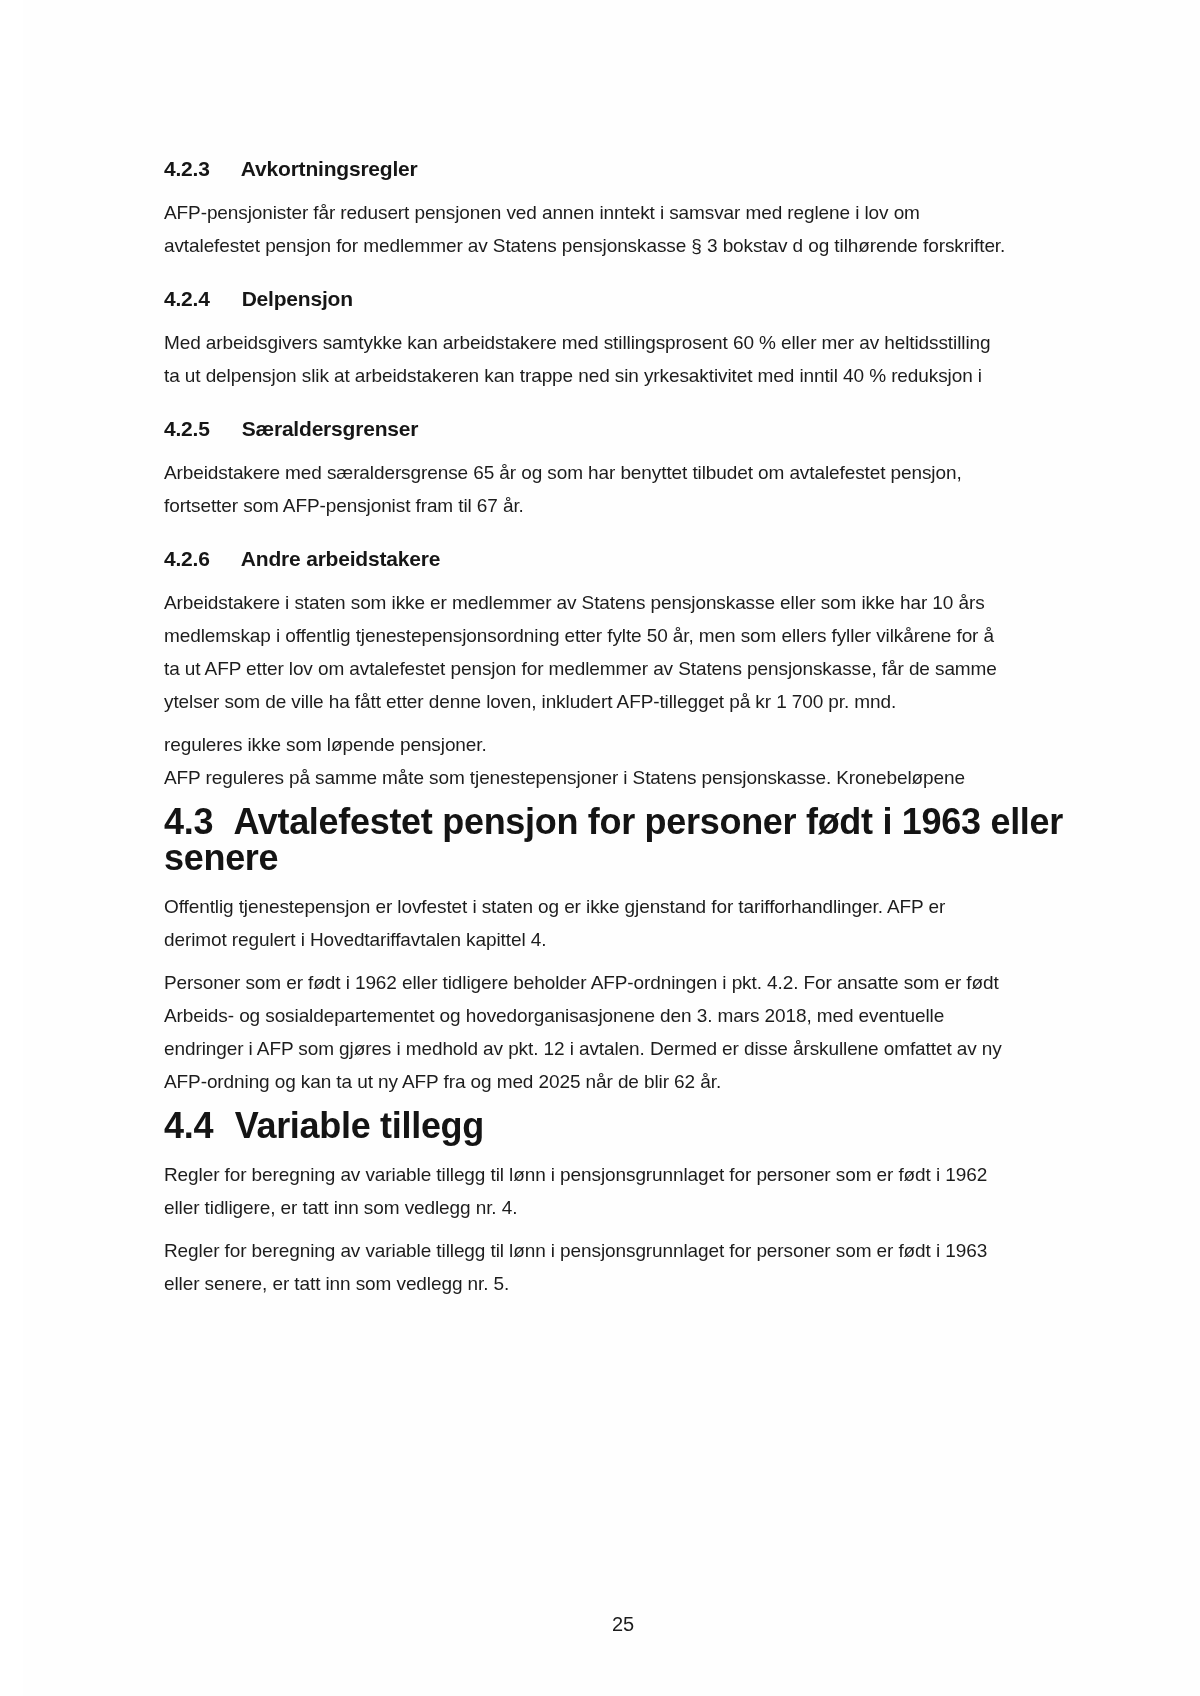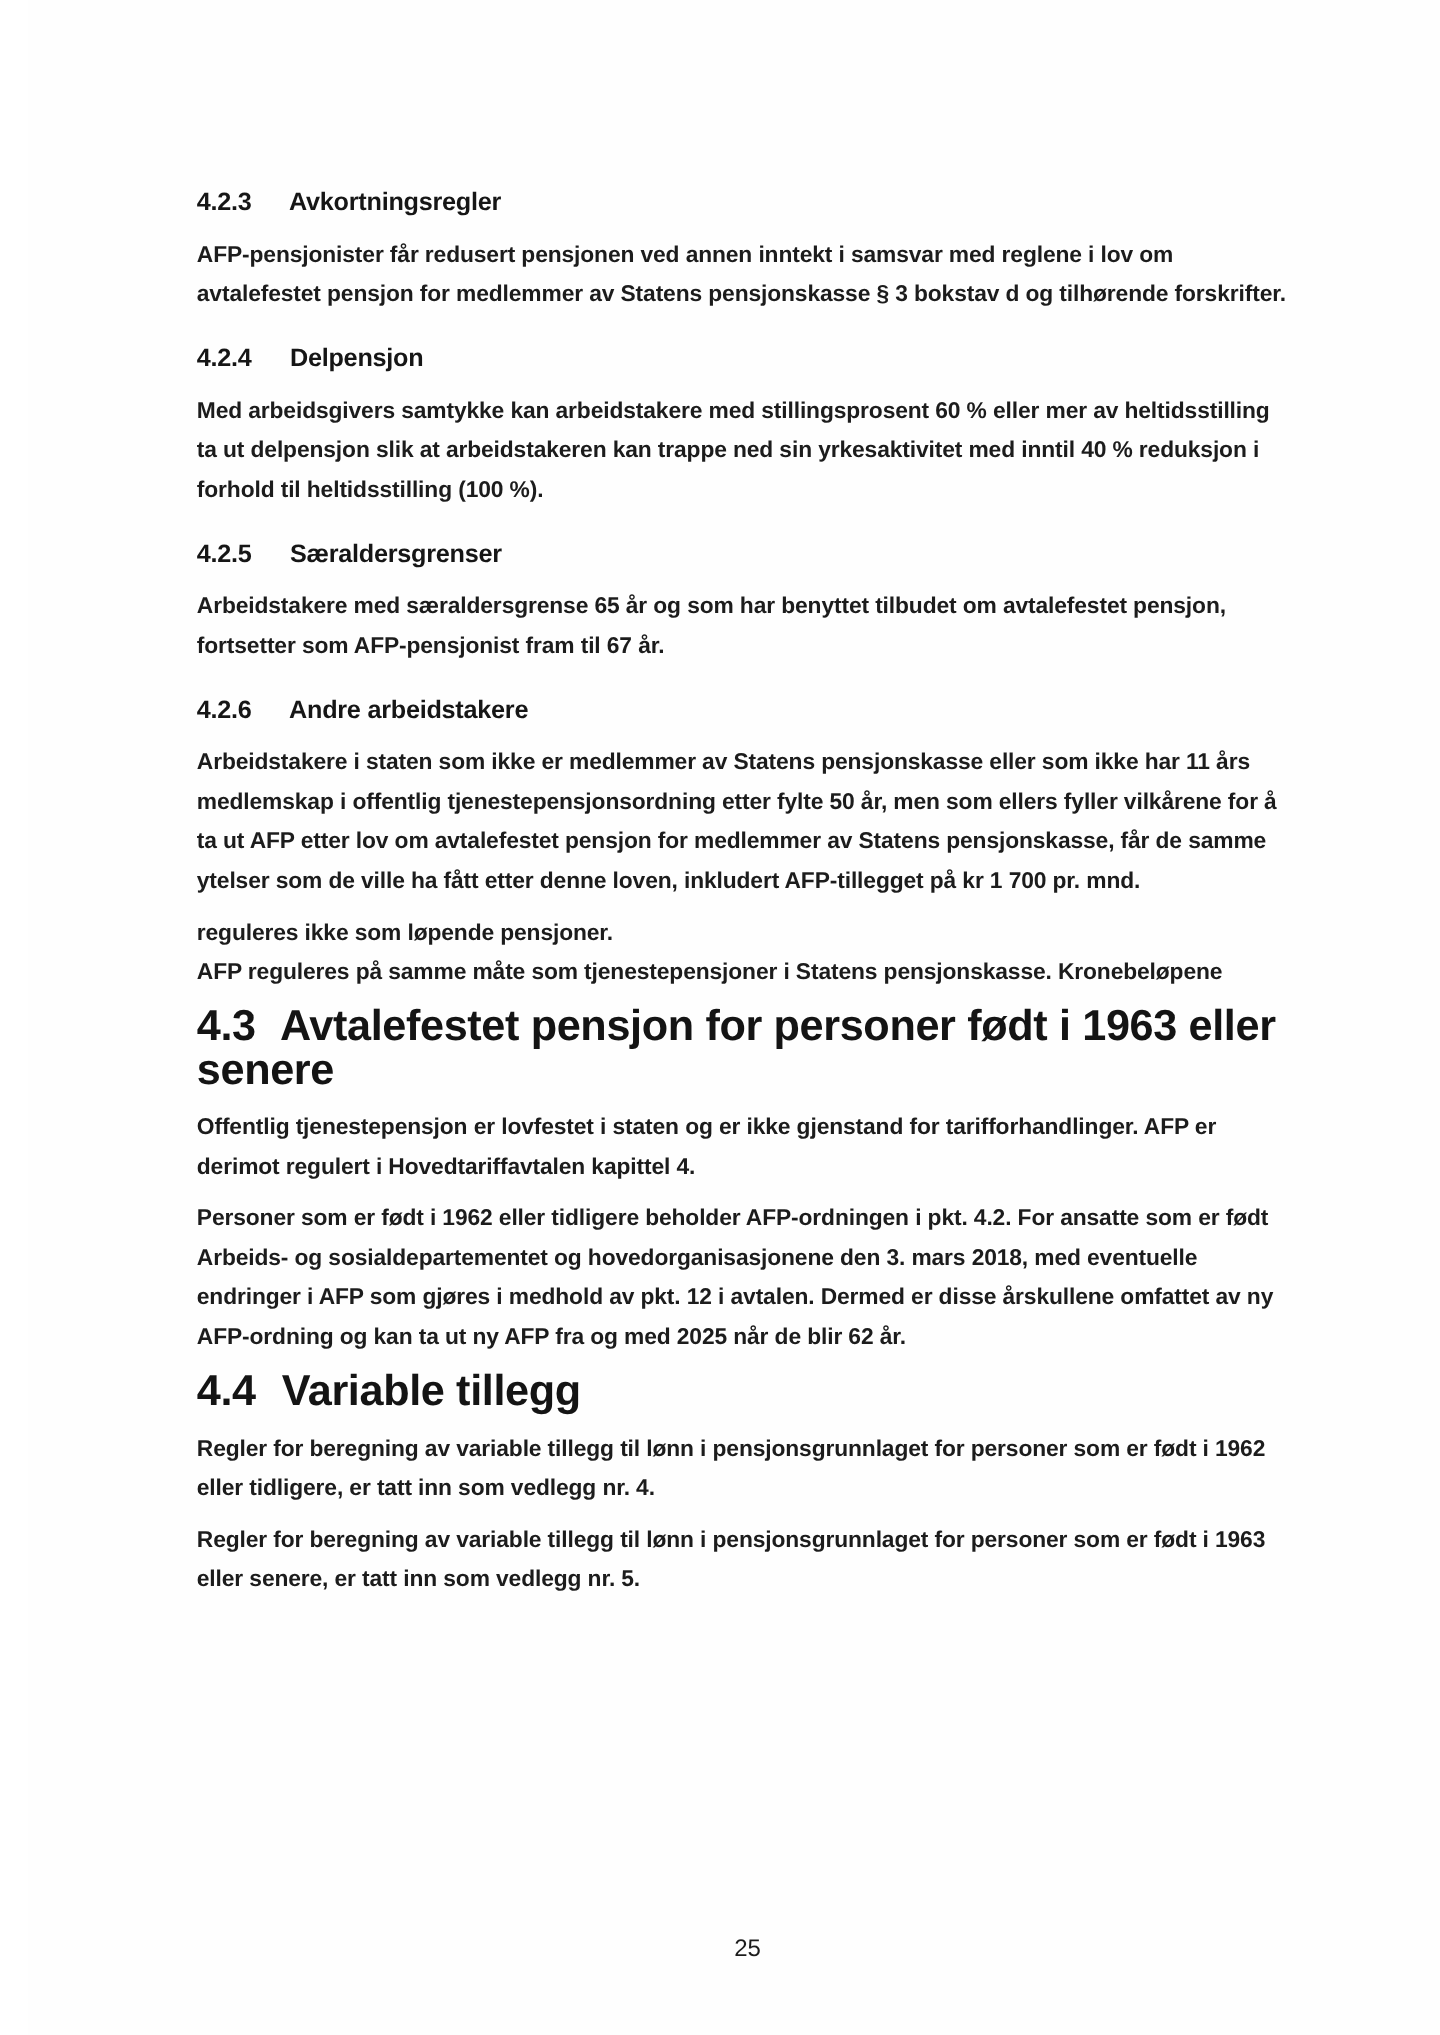--- a/index.html
+++ b/index.html
@@ -16,21 +16,21 @@
     font-family: "Liberation Sans", "DejaVu Sans", sans-serif;
     color: #1c1c1c;
     margin-left: 23px;
   }
   .content {
     position: relative;
     padding: 132px 40px 0 141px;
     box-sizing: border-box;
     width: 1200px;
   }
-  h2, h3, p { margin: 0; padding: 0; font-weight: bold; }
+  h2, h3, p { margin: 0; padding: 0; }
   h3 {
     font-size: 21px;
     line-height: 26px;
     font-weight: bold;
     color: #161616;
     margin: 24px 0 14px 0;
     letter-spacing: -0.2px;
   }
   h2 {
     font-size: 36px;
@@ -101,42 +101,41 @@
     </section>
 
     <section>
       <h3>
         <span class="hnum">4.2.4</span>
         <span class="htxt">Delpensjon</span>
       </h3>
       <p>
         <span class="ln">Med arbeidsgivers samtykke kan arbeidstakere med stillingsprosent 60 % eller mer av heltidsstilling</span>
         <span class="ln">ta ut delpensjon slik at arbeidstakeren kan trappe ned sin yrkesaktivitet med inntil 40 % reduksjon i</span>
-        <span class="ln">forhold til heltidsstilling (100 %).</span>
       </p>
     </section>
 
     <section>
       <h3>
         <span class="hnum">4.2.5</span>
         <span class="htxt">Særaldersgrenser</span>
       </h3>
       <p>
         <span class="ln">Arbeidstakere med særaldersgrense 65 år og som har benyttet tilbudet om avtalefestet pensjon,</span>
         <span class="ln">fortsetter som AFP-pensjonist fram til 67 år.</span>
       </p>
     </section>
 
     <section>
       <h3>
         <span class="hnum">4.2.6</span>
         <span class="htxt">Andre arbeidstakere</span>
       </h3>
       <p>
-        <span class="ln">Arbeidstakere i staten som ikke er medlemmer av Statens pensjonskasse eller som ikke har 11 års</span>
+        <span class="ln">Arbeidstakere i staten som ikke er medlemmer av Statens pensjonskasse eller som ikke har 10 års</span>
         <span class="ln">medlemskap i offentlig tjenestepensjonsordning etter fylte 50 år, men som ellers fyller vilkårene for å</span>
         <span class="ln">ta ut AFP etter lov om avtalefestet pensjon for medlemmer av Statens pensjonskasse, får de samme</span>
         <span class="ln">ytelser som de ville ha fått etter denne loven, inkludert AFP-tillegget på kr 1 700 pr. mnd.</span>
       </p>
     </section>
 
     <section>
       <p>
         <span class="ln">reguleres ikke som løpende pensjoner.</span>
         <span class="ln">AFP reguleres på samme måte som tjenestepensjoner i Statens pensjonskasse. Kronebeløpene</span>

